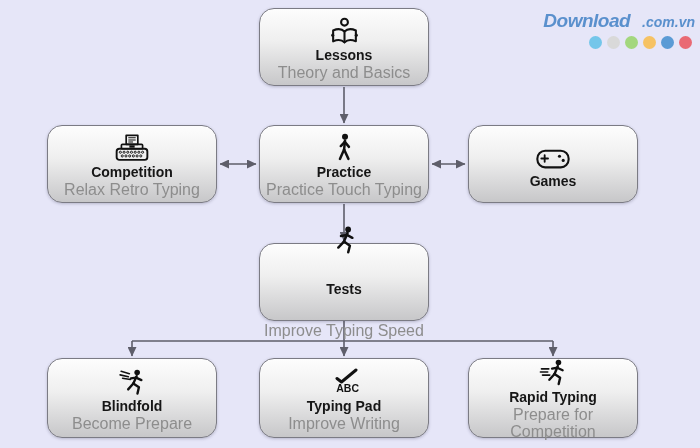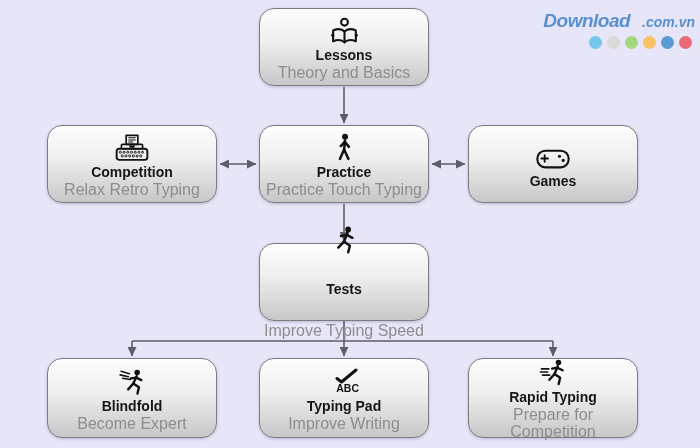--- a/index.html
+++ b/index.html
@@ -165,21 +165,21 @@
         <path d="M4.4 10.8 L12 12" stroke-width="1.5"></path>
         <circle cx="18.5" cy="5.4" r="2.7" fill="#111" stroke="none"></circle>
         <path d="M18 8.8 L14.8 16"></path>
         <path d="M17.4 10.2 L22.6 12.6"></path>
         <path d="M17.4 10.2 L12.4 11"></path>
         <path d="M14.8 16 L20.2 19.6 L18.8 25.6"></path>
         <path d="M14.8 16 L9.8 21.6"></path>
       </svg>
     </span>
     <span class="title">Blindfold</span>
-    <span class="subtitle">Become Expert</span>
+    <span class="subtitle">Become Prepare</span>
   </div>
 
   <div class="node n-rapid">
     <span class="icon">
       <svg viewBox="0 0 28 28" width="29" height="29" fill="none" stroke="#111" stroke-width="2.3" stroke-linecap="round" stroke-linejoin="round">
         <path d="M2.4 10.5 L9.4 10.5" stroke-width="1.6"></path>
         <path d="M1.4 13.5 L8.4 13.5" stroke-width="1.6"></path>
         <path d="M3.4 16.5 L10.4 16.5" stroke-width="1.6"></path>
         <circle cx="18.8" cy="4.4" r="2.7" fill="#111" stroke="none"></circle>
         <path d="M18.2 7.8 L15 15.4"></path>

